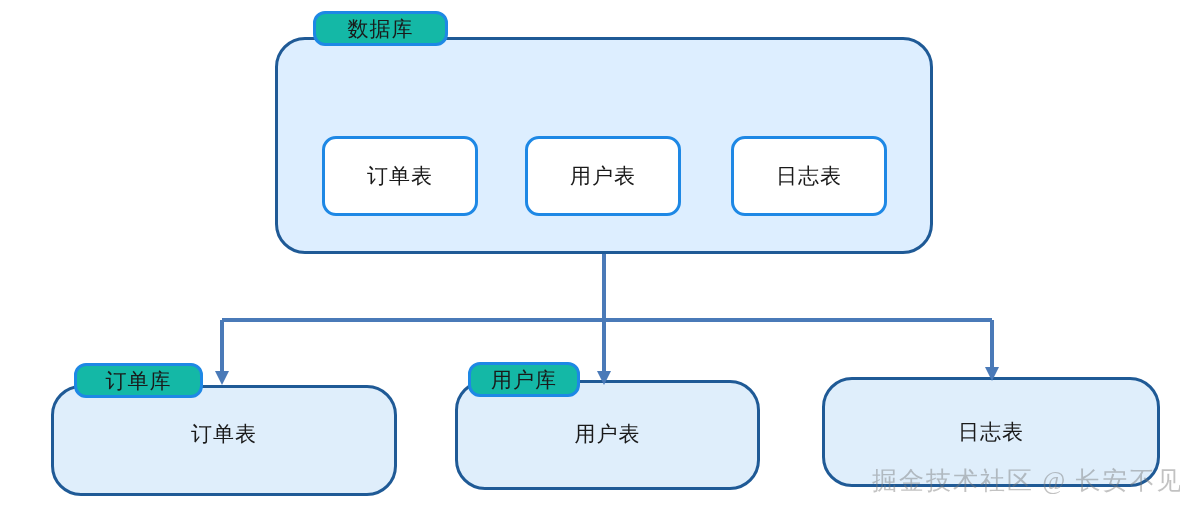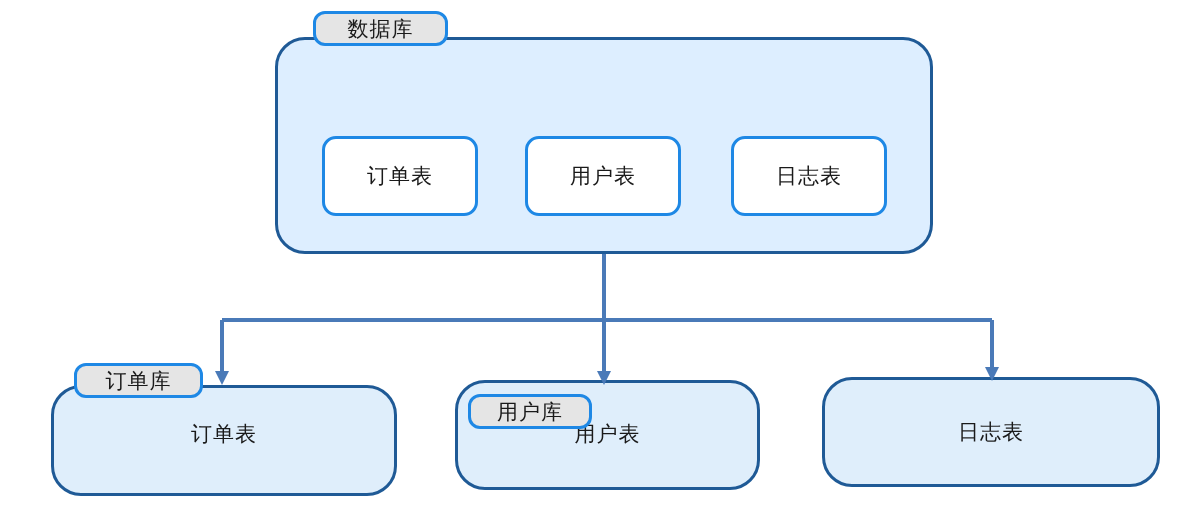--- a/index.html
+++ b/index.html
@@ -28,21 +28,21 @@
     border-radius: 30px;
   }
   .group-box.soft {
     background: #dfeefb;
   }
 
   
   .tab-label {
     position: absolute;
     box-sizing: border-box;
-    background: #e5e5e5;
+    background: #14b8a6;
     border: 3px solid #1e88e5;
     border-radius: 12px;
     display: flex;
     align-items: center;
     justify-content: center;
     color: #1a1a1a;
     font-size: 21px;
     letter-spacing: 1px;
     white-space: nowrap;
     z-index: 6;
@@ -134,20 +134,21 @@
       <polygon points="604,385 597,371 611,371"></polygon>
       <polygon points="992,381 985,367 999,367"></polygon>
     </g>
   </svg>
 
   <div class="group-box soft" style="left:51px; top:385px; width:346px; height:111px;"></div>
   <div class="tab-label" style="left:74px; top:363px; width:129px; height:35px;">订单库</div>
   <div class="shard-caption" style="left:51px; top:420px; width:346px;">订单表</div>
 
   <div class="group-box soft" style="left:455px; top:380px; width:305px; height:110px;"></div>
-  <div class="tab-label" style="left:468px; top:362px; width:124px; height:35px;margin-top:32px;">用户库</div>
+  <div class="tab-label" style="left:468px; top:362px; width:112px; height:35px;">用户库</div>
   <div class="shard-caption" style="left:455px; top:420px; width:305px;">用户表</div>
 
   <div class="group-box soft" style="left:822px; top:377px; width:338px; height:110px;"></div>
   <div class="shard-caption" style="left:822px; top:418px; width:338px;">日志表</div>
 
+  <div id="watermark">掘金技术社区 @ 长安不见</div>
 
 </div>
 
 </body></html>

